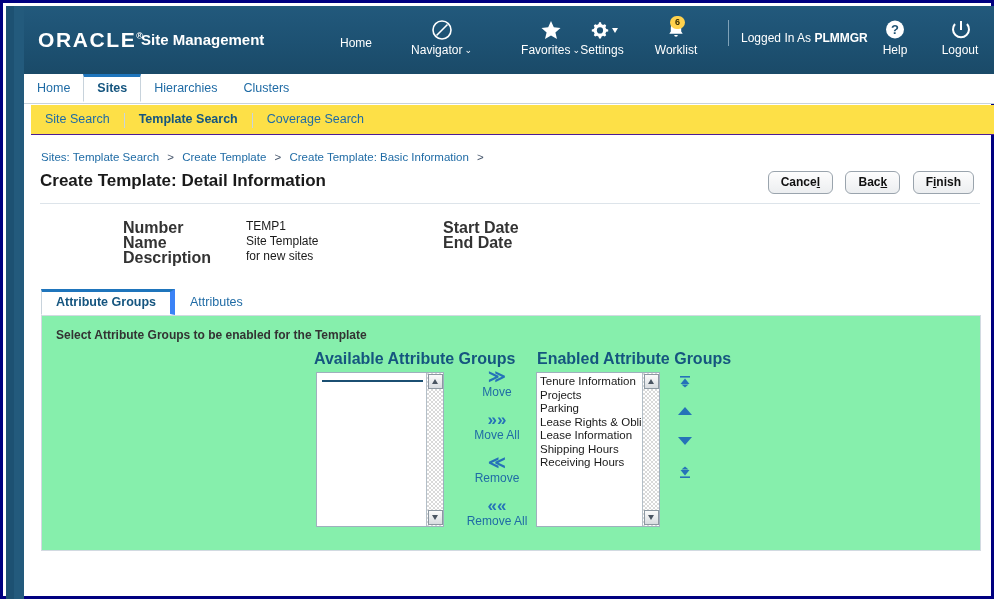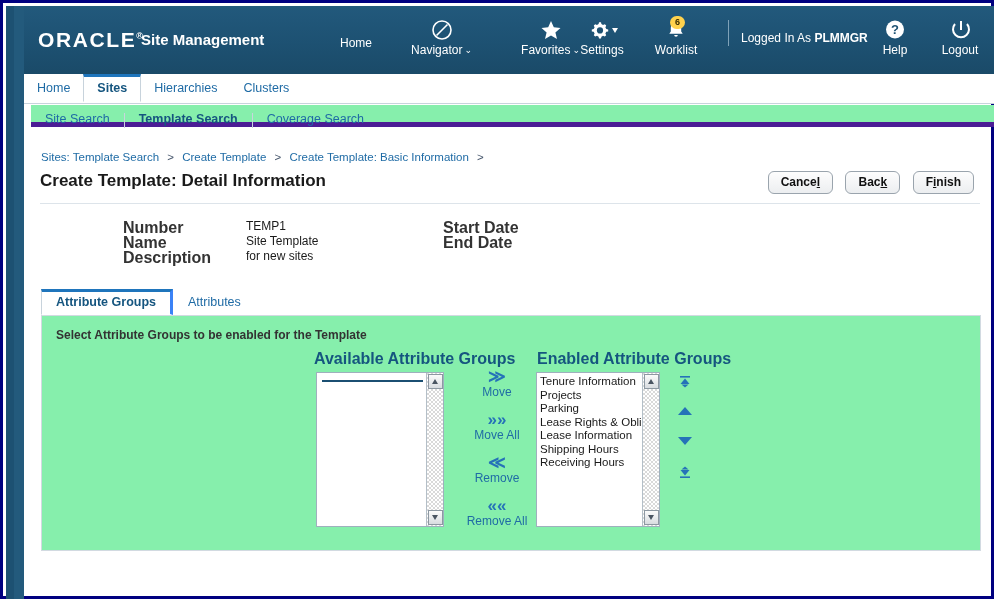--- a/index.html
+++ b/index.html
@@ -145,23 +145,23 @@
     background: #ffffff;
     padding-top: 4px;
     margin-bottom: -1px;
     border-bottom: 1px solid #ffffff;
   }
 
   
   .subtabbar {
     position: absolute;
     left: 28px; top: 102px;
-    width: 963px; height: 22px;
-    background: #86efac;
-    border-bottom: 5px solid #4c1d95;
+    width: 963px; height: 30px;
+    background: #fde047;
+    border-bottom: 1px solid #4c1d95;
   }
   .subtab {
     float: left;
     padding: 7px 14px 7px 14px;
     font-size: 12.5px;
     color: #1f6ba5;
     cursor: pointer;
     white-space: nowrap;
   }
   .subtab.active { font-weight: bold; color: #15557f; }
@@ -247,21 +247,21 @@
     color: #1f6ba5;
     cursor: pointer;
     white-space: nowrap;
     border: 1px solid transparent;
   }
   .ctab.active {
     font-weight: bold;
     color: #15557f;
     border-top: 3px solid #1f75bc;
     border-left: 1px solid #c8d3dc;
-    border-right: 3px solid #3b82f6;
+    border-right: 5px solid #3b82f6;
     background: #ffffff;
     padding-top: 3px;
     position: relative;
     z-index: 3;
     margin-bottom: -1px;
   }
   .panel-body {
     position: absolute;
     left: 0; top: 26px;
     width: 940px; height: 236px;

